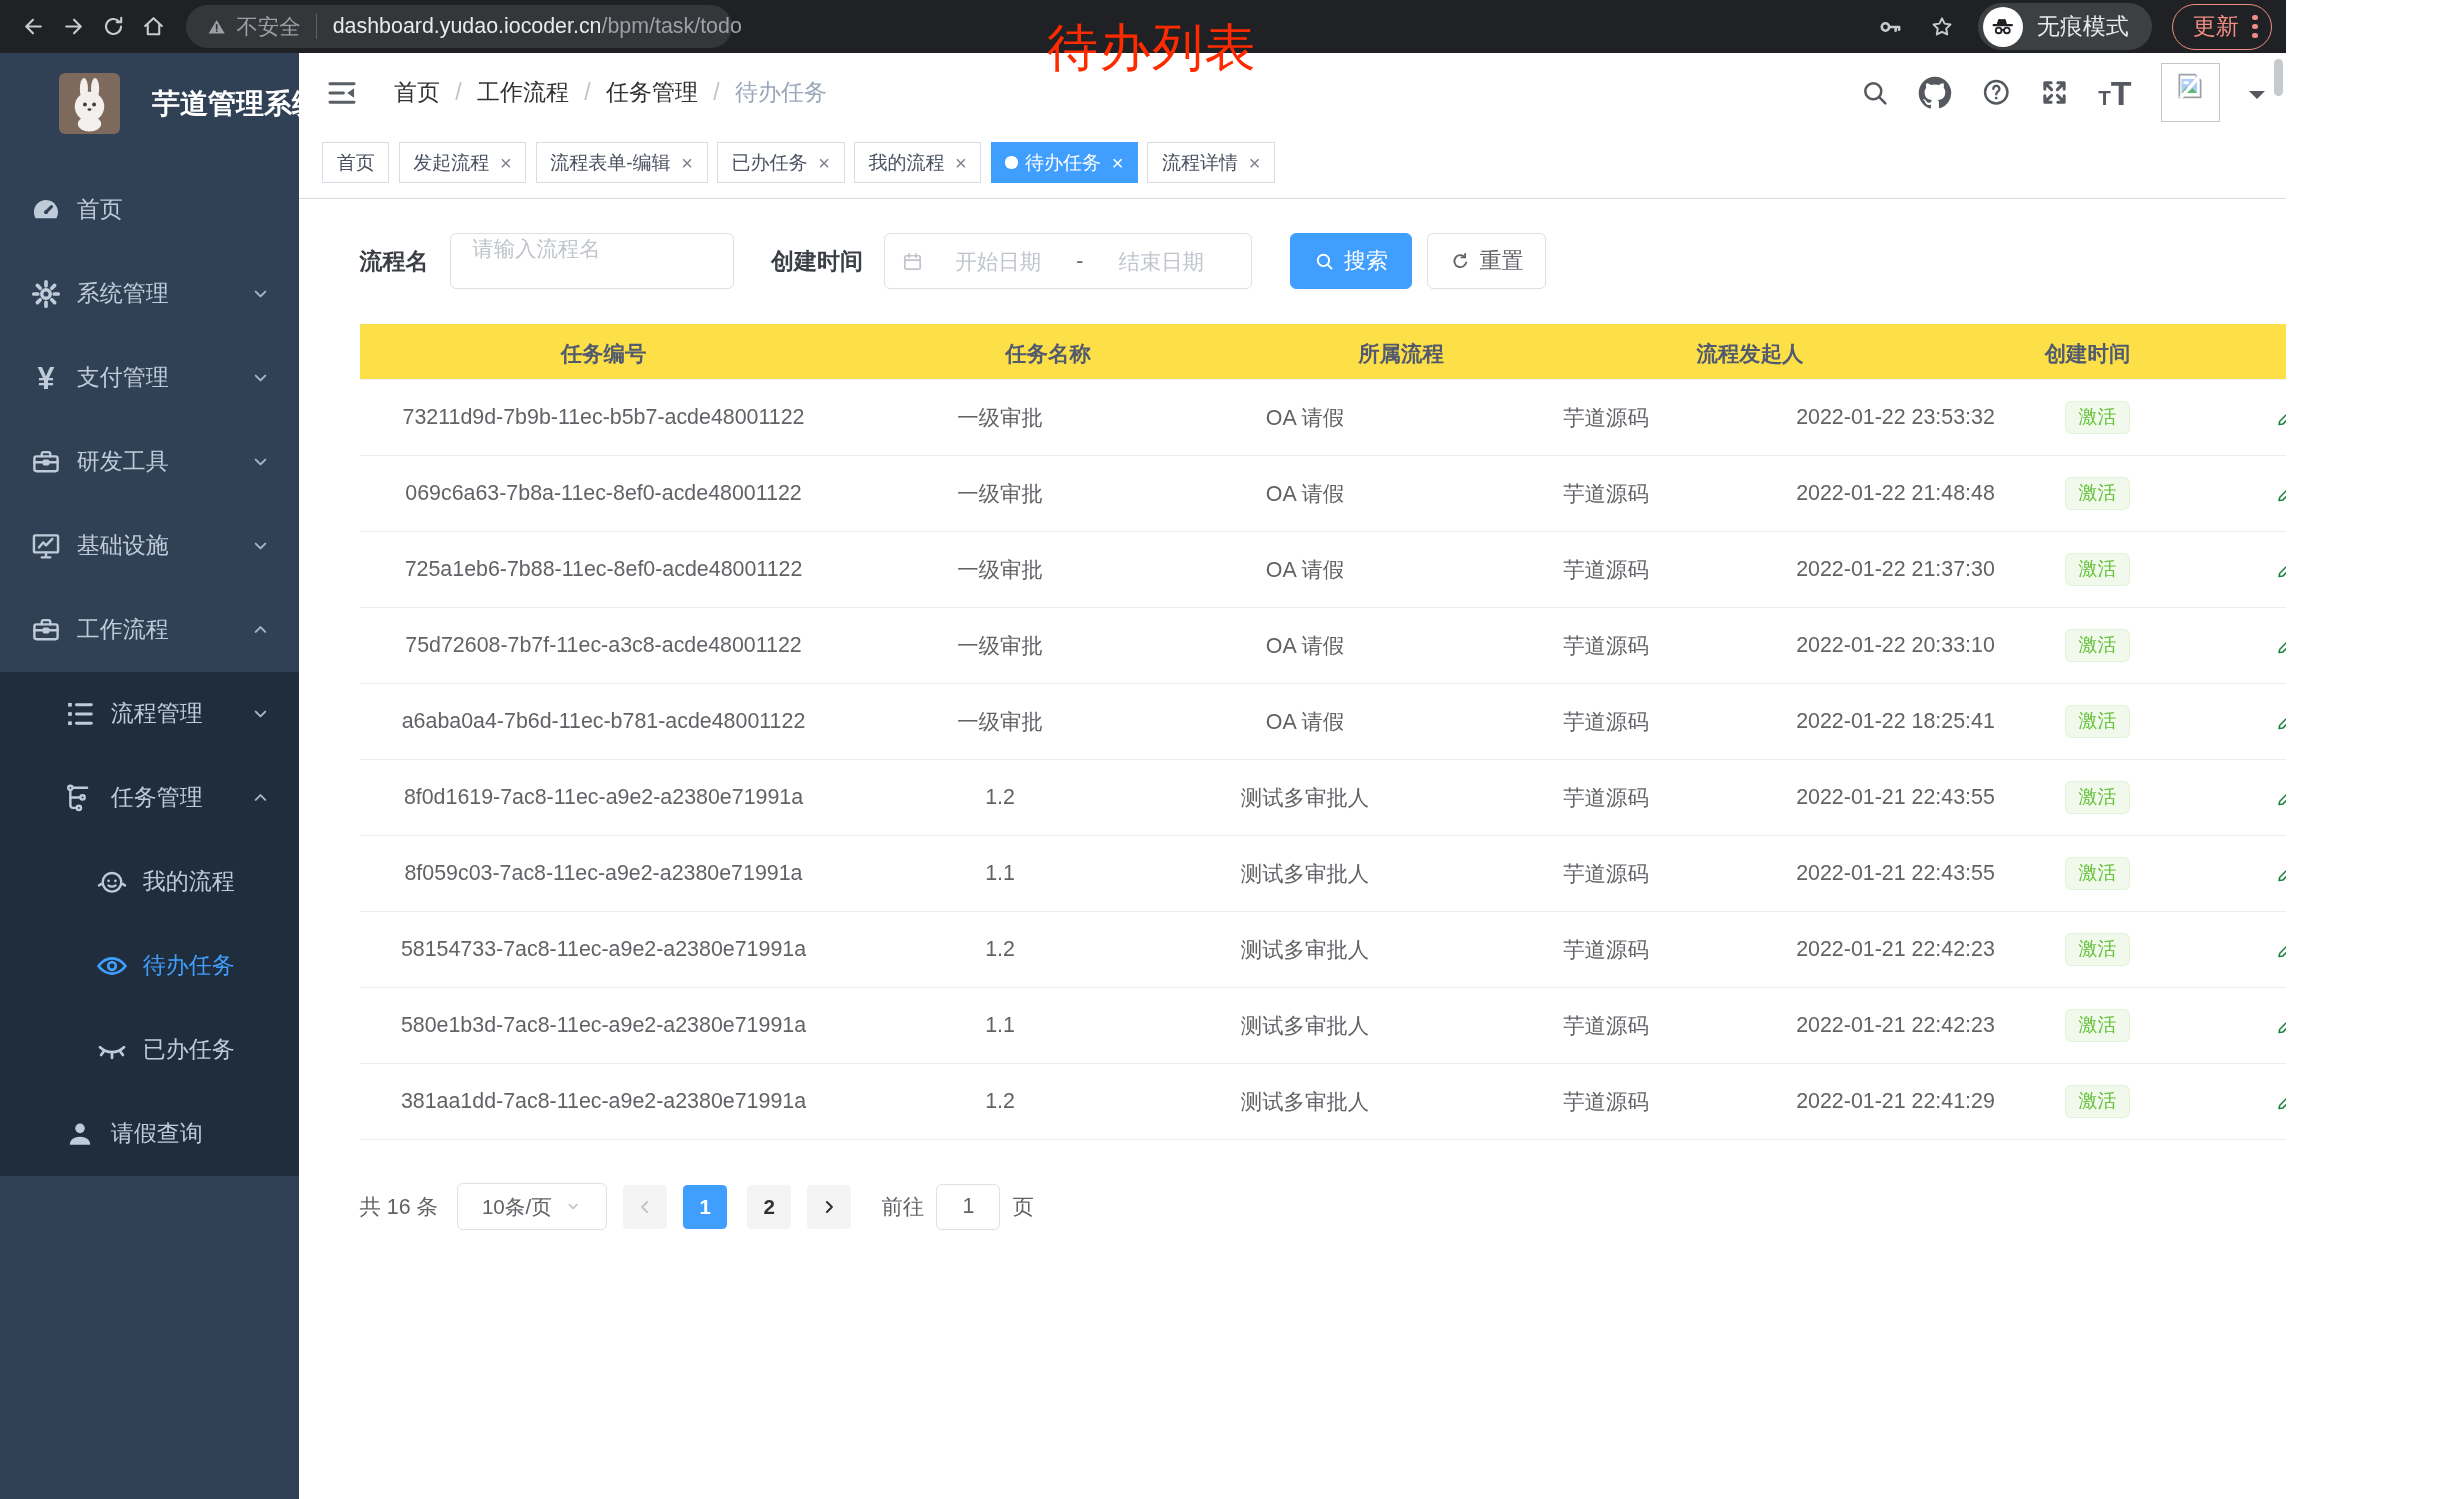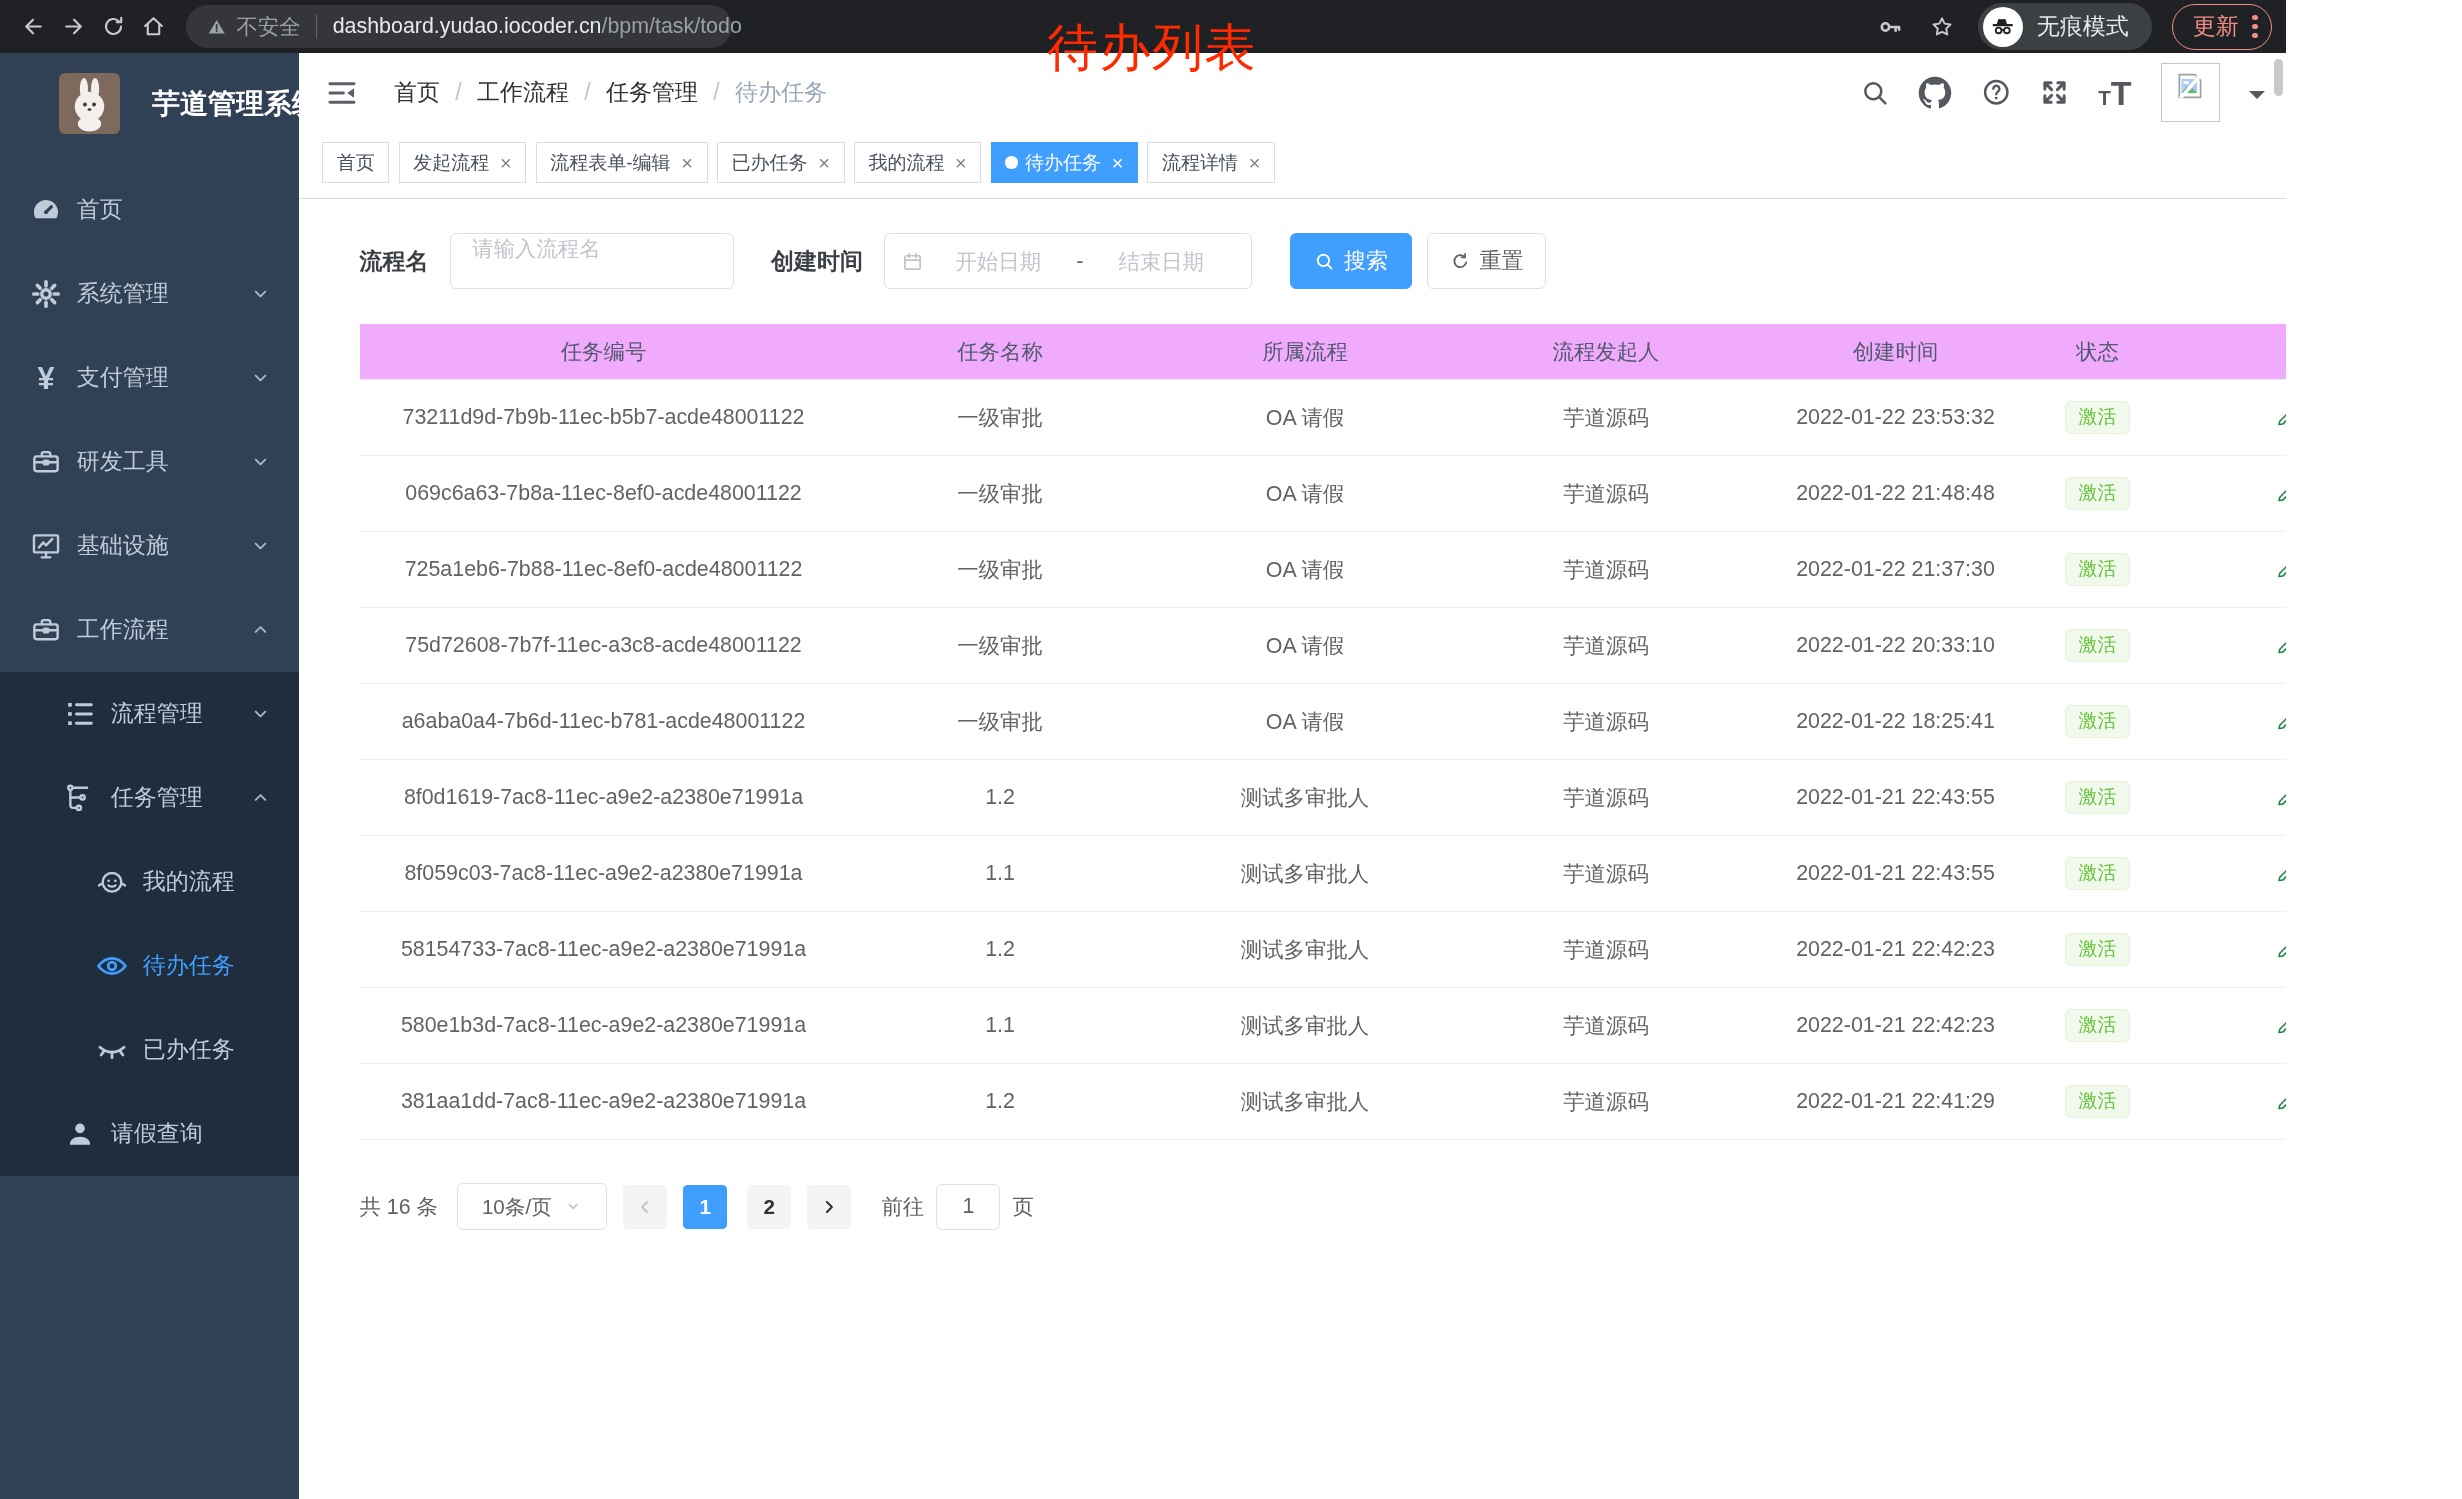--- a/index.html
+++ b/index.html
@@ -96,21 +96,21 @@
   .fdate .ph{flex:1;text-align:center;}
   .fdate .rsep{color:#606266;padding:0 3.1px;}
   .btn{height:56px;border-radius:6.1px;display:flex;align-items:center;font-size:22px;
     box-sizing:border-box;cursor:pointer;white-space:nowrap;}
   .btn svg{width:20.6px;height:20.6px;}
   .btn-search{margin-left:38px;background:#409eff;color:#fff;padding:0 23px;gap:9.2px;border:1.5px solid #409eff;}
   .btn-reset{margin-left:15.3px;background:#fff;color:#606266;padding:0 21.4px;gap:9.2px;border:1.5px solid #dcdfe6;}
 
   .table{margin-top:35px;width:2104px;}
   .tr{display:grid;grid-template-columns:488px 305px 305px 297px 282px 122px 1fr;align-items:center;text-align:center;}
-  .tr.head{height:55px;background:#f0abfc;font-weight:normal;color:#515a6e;font-size:21.4px;border-bottom:1.5px solid #ebeef5;}
+  .tr.head{height:55px;background:#fde047;font-weight:bold;color:#515a6e;font-size:21.4px;border-bottom:1.5px solid #ebeef5;gap:48px;}
   .tr.row{height:75px;border-bottom:1.5px solid #ebeef5;color:#606266;font-size:21.4px;}
   .tag{display:inline-block;justify-self:center;background:#f0f9eb;border:1.5px solid #e1f3d8;color:#67c23a;
     border-radius:6.1px;font-size:19px;padding:5.3px 12.2px;line-height:1.1;}
   .act{color:#15803d;display:flex;align-items:center;justify-content:center;gap:6.9px;cursor:pointer;font-size:21.4px;}
   .act svg{width:21.4px;height:21.4px;}
 
   .pager{width:2104px;margin-top:43px;display:flex;align-items:center;justify-content:flex-start;
     gap:13px;font-size:21.4px;color:#606266;}
   .ptotal{margin-right:6.1px;white-space:nowrap;}
   .psel{width:150px;height:47px;box-sizing:border-box;border:1.5px solid #dcdfe6;border-radius:6.1px;

